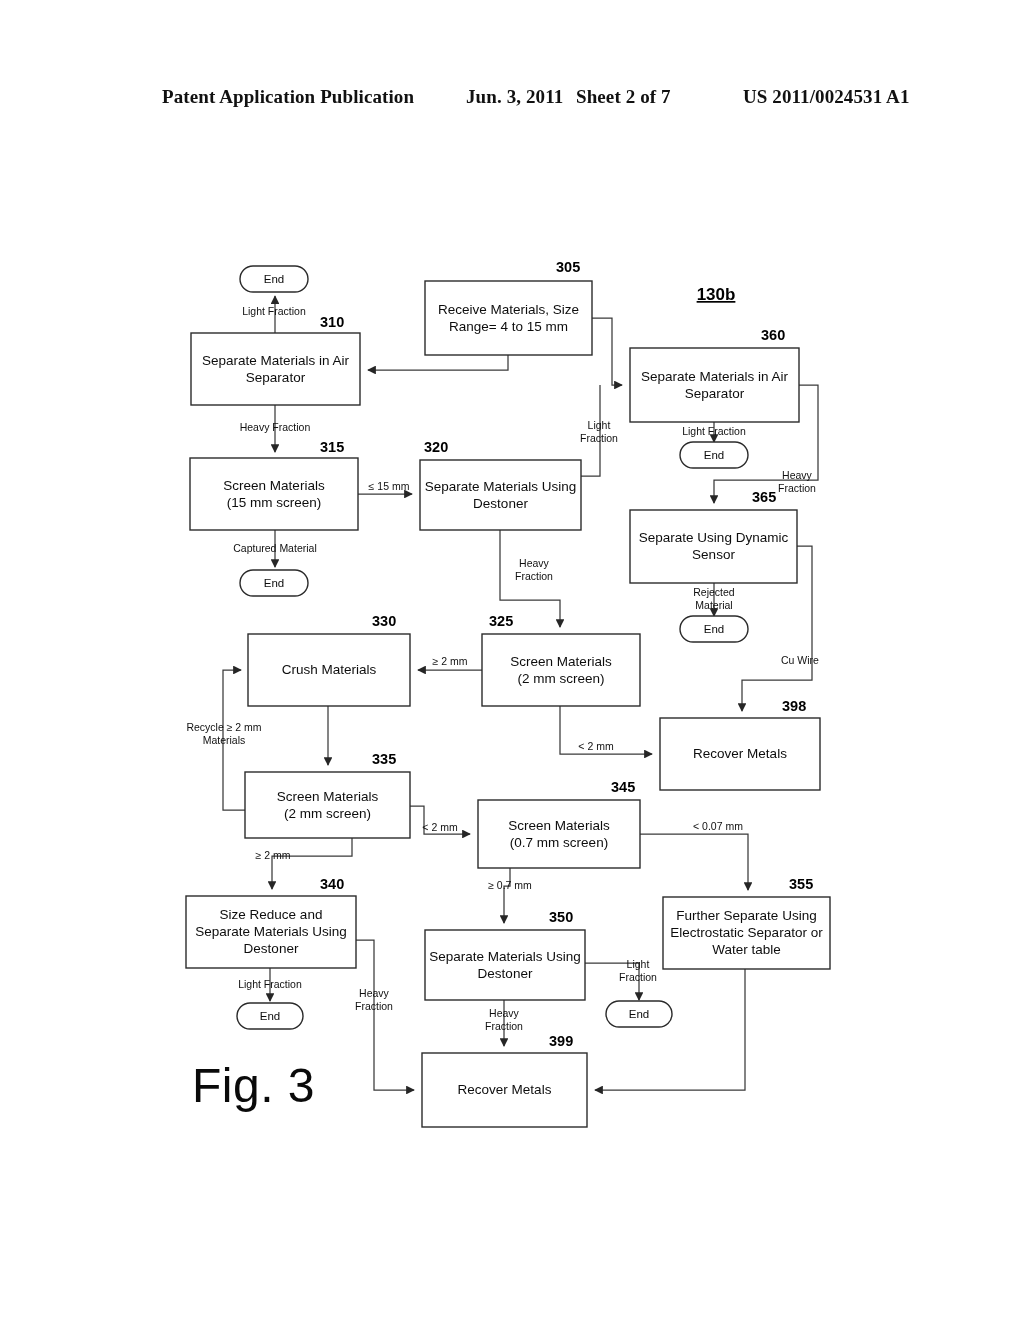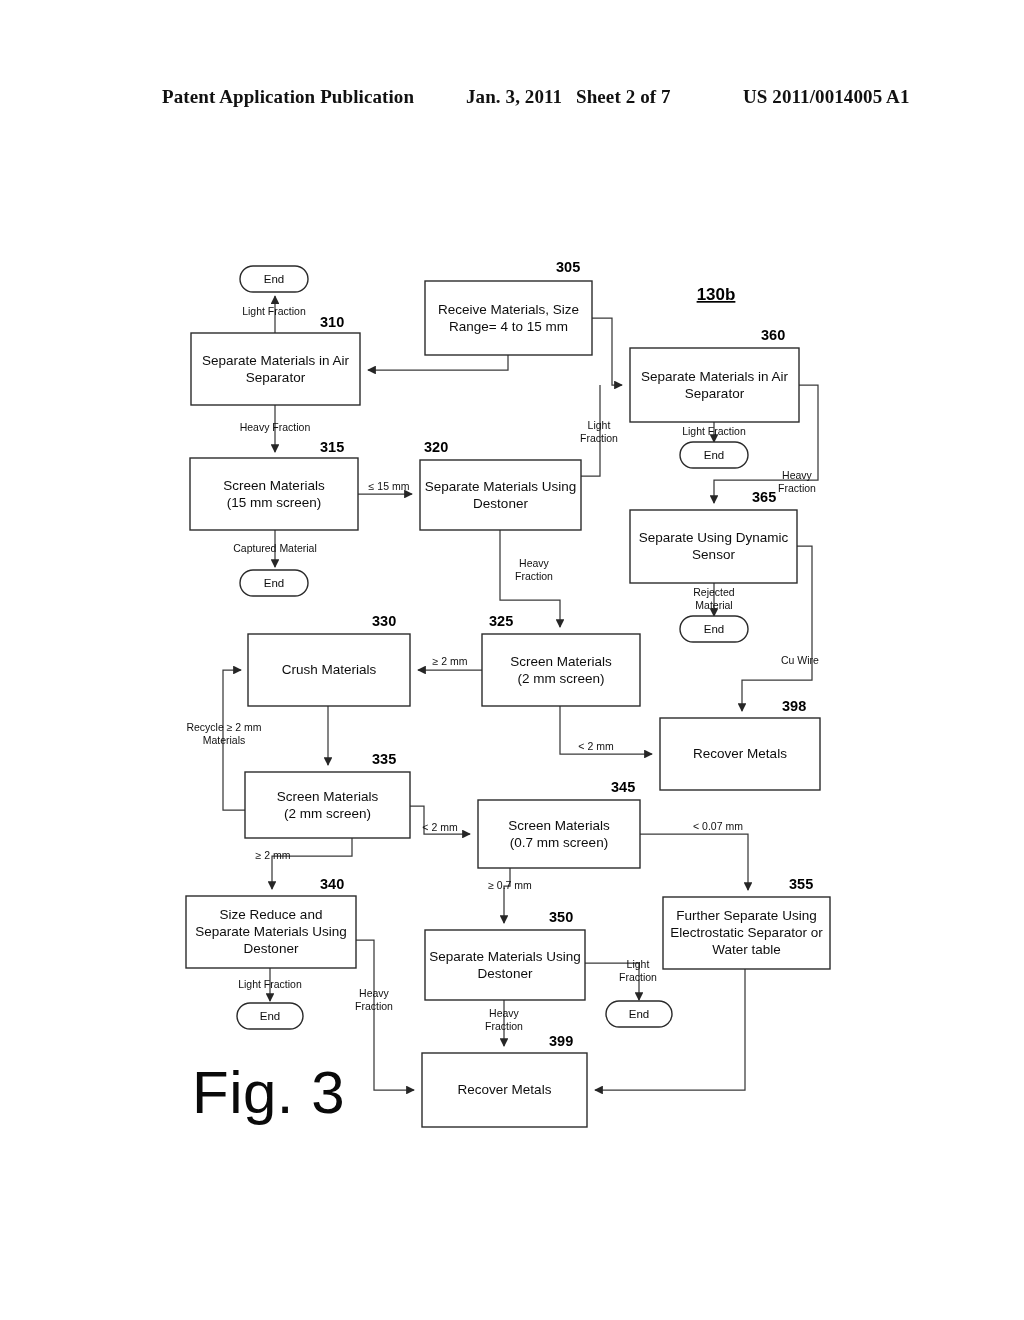--- a/index.html
+++ b/index.html
@@ -41,21 +41,21 @@
   .hdr-date   { left: 430px; top: 0; }
   .hdr-sheet  { left: 540px; top: 0; }
   .hdr-number { left: 707px; top: 0; }
 
   
   #fig-label {
     position: absolute;
     left: 192px;
     top: 1058px;
     font-family: "Liberation Sans", sans-serif;
-    font-size: 60px;
+    font-size: 48px;
     font-weight: 400;
     letter-spacing: 0.5px;
     color: #0a0a0a;
   }
 
   
   #diagram {
     position: absolute;
     left: 0;
     top: 0;
@@ -114,23 +114,23 @@
     dominant-baseline: middle;
   }
 </style>
 </head>
 <body>
 
 <div id="page">
 
   <div id="pub-header">
     <span class="hdr-title">Patent Application Publication</span>
-    <span class="hdr-date">Jan. 3, 2011</span>
+    <span class="hdr-date">Jun. 3, 2011</span>
     <span class="hdr-sheet">Sheet 2 of 7</span>
-    <span class="hdr-number">US 2011/0014005 A1</span>
+    <span class="hdr-number">US 2011/0024531 A1</span>
   </div>
 
   <svg id="diagram" viewBox="0 0 1024 1320">
     <defs>
       <marker id="arrow-end" viewBox="0 0 10 10" refX="9" refY="5" markerWidth="7" markerHeight="7" orient="auto-start-reverse">
         <path d="M 0 0 L 10 5 L 0 10 z" fill="#262626"></path>
       </marker>
     </defs>
     <g id="edges-layer">
         <g>

